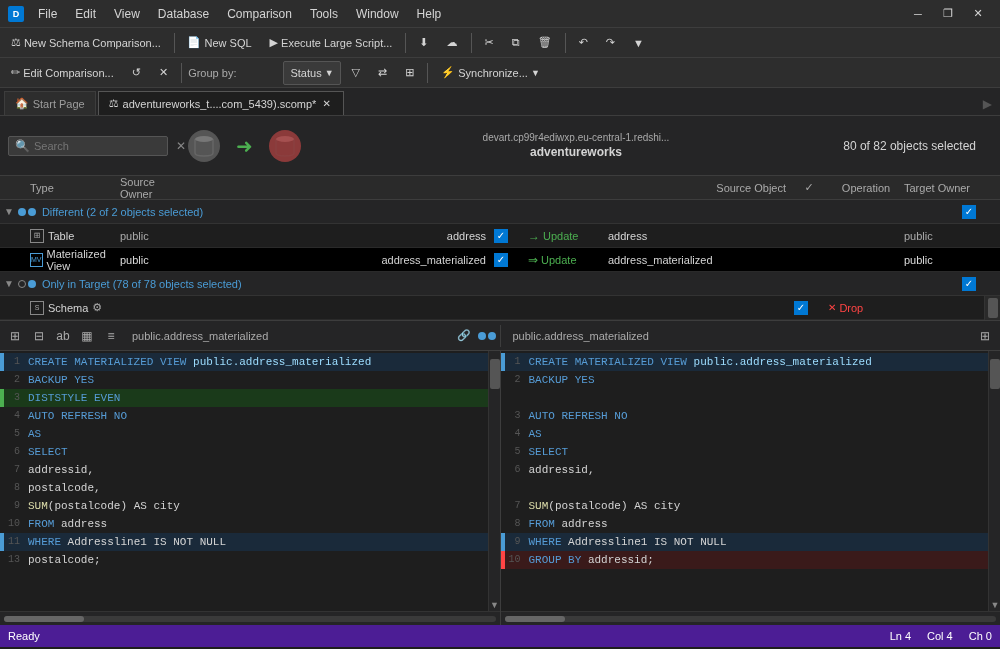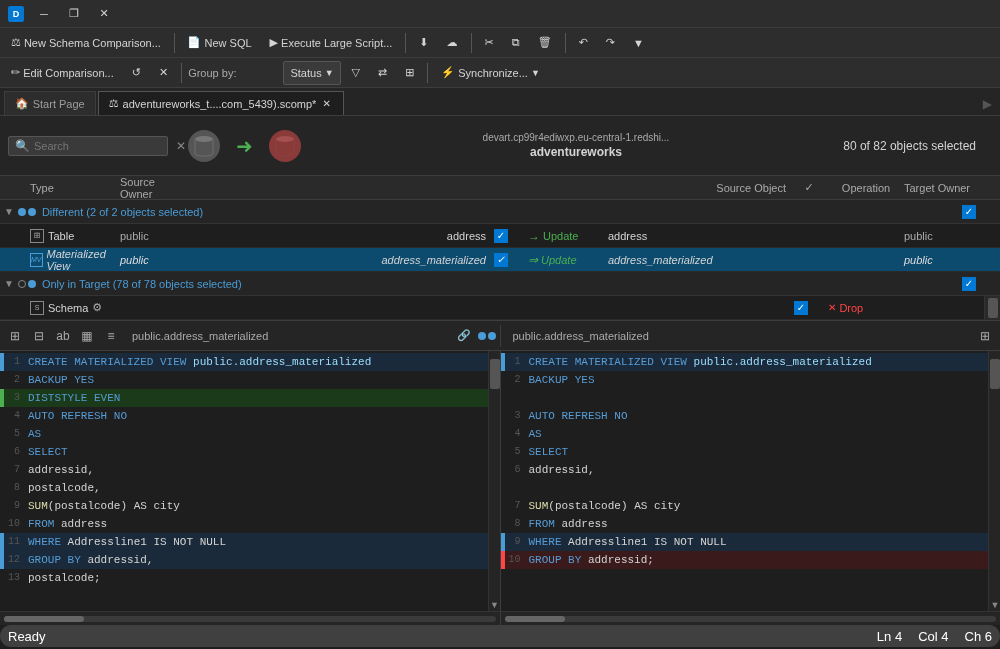--- a/index.html
+++ b/index.html
@@ -354,40 +354,49 @@
     .h-scroll {
       height: 14px;
       background: #252526;
       border-top: 1px solid #333;
       display: flex;
       align-items: center;
     }
 
     
     #status-bar {
-      background: #404040;
+      background: #4c1d95;
       height: 22px;
       display: flex;
       align-items: center;
       padding: 0 8px;
-      font-size: 13px;
+      font-size: 11px;
       color: white;
-      border-radius: 11px;
     }
     #status-bar .status-right {
       margin-left: auto;
       display: flex;
       gap: 16px;
     }
   </style>
 </head>
 <body>
 
 <div id="title-bar">
   <div id="app-icon">D</div>
+  <div id="menu-bar">
+    <span class="menu-item">File</span>
+    <span class="menu-item">Edit</span>
+    <span class="menu-item">View</span>
+    <span class="menu-item">Database</span>
+    <span class="menu-item">Comparison</span>
+    <span class="menu-item">Tools</span>
+    <span class="menu-item">Window</span>
+    <span class="menu-item">Help</span>
+  </div>
   <div id="window-controls">
     <div class="win-btn">─</div>
     <div class="win-btn">❐</div>
     <div class="win-btn close">✕</div>
   </div>
 </div>
 
 <div id="toolbar1">
   <button class="toolbar-btn">
     <span>⚖</span>
@@ -544,21 +553,21 @@
       </div>
       <div style="width:80px;padding-left:4px;display:flex;align-items:center;gap:3px;color:#4caf50;">
         <span style="font-size:12px;">→</span>
         <span>Update</span>
       </div>
       <div style="flex:1;padding-left:4px;">address</div>
       <div style="width:80px;color:#aaa;">public</div>
       <div style="width:16px;"></div>
     </div>
 
-    <div class="data-row selected" style="display:flex; align-items:center; height:24px; border-bottom:1px solid #2a2a2a; font-size:11px; background:#0c4a6e;font-style:italic;">
+    <div class="data-row selected" style="display:flex; align-items:center; height:24px; border-bottom:1px solid #2a2a2a; font-size:11px; background:#000000;">
       <div class="cell-type" style="width:120px;padding-left:30px;display:flex;align-items:center;gap:4px;">
         <span style="display:inline-flex;width:14px;height:14px;border:1px solid #4a9cd6;align-items:center;justify-content:center;font-size:7px;color:#4a9cd6;">MV</span>
         <span>Materialized View</span>
       </div>
       <div style="width:70px;color:#ddd;">public</div>
       <div style="flex:1;text-align:right;padding-right:8px;">address_materialized</div>
       <div style="width:30px;text-align:center;">
         <div class="check-box checked"></div>
       </div>
       <div style="width:80px;padding-left:4px;display:flex;align-items:center;gap:3px;color:#4caf50;">
@@ -701,25 +710,20 @@
             <span style="width:18px;color:#555;font-size:10px;text-align:right;margin-right:6px;flex-shrink:0;padding-right:2px;">10</span>
             <span><span style="color:#569cd6;">FROM</span><span style="color:#d4d4d4;"> address</span></span>
           </div>
 
           <div style="display:flex;align-items:center;min-height:18px;background:#1a2a3a;">
             <span style="width:4px;background:#4a9cd6;height:18px;flex-shrink:0;display:inline-block;"></span>
             <span style="width:18px;color:#555;font-size:10px;text-align:right;margin-right:6px;flex-shrink:0;padding-right:2px;">11</span>
             <span><span style="color:#569cd6;">WHERE</span><span style="color:#d4d4d4;"> Addressline1 IS NOT NULL</span></span>
           </div>
 
-          <div style="display:flex;align-items:center;min-height:18px;background:#1a2a3a;">
-            <span style="width:4px;background:#4a9cd6;height:18px;flex-shrink:0;display:inline-block;"></span>
-            <span style="width:18px;color:#555;font-size:10px;text-align:right;margin-right:6px;flex-shrink:0;padding-right:2px;">12</span>
-            <span><span style="color:#569cd6;">GROUP BY</span><span style="color:#d4d4d4;"> addressid,</span></span>
-          </div>
 
           <div style="display:flex;align-items:center;min-height:18px;">
             <span style="width:4px;height:18px;flex-shrink:0;display:inline-block;"></span>
             <span style="width:18px;color:#555;font-size:10px;text-align:right;margin-right:6px;flex-shrink:0;padding-right:2px;">13</span>
             <span><span style="color:#d4d4d4;">    postalcode;</span></span>
           </div>
         </div>
 
         <div class="h-scroll" style="height:14px;background:#252526;border-top:1px solid #333;display:flex;align-items:center;">
           <div style="flex:1;height:6px;background:#3a3a3a;border-radius:3px;margin:0 4px;">
@@ -822,15 +826,15 @@
       </div>
     </div>
   </div>
 </div>
 
 <div id="status-bar">
   <span>Ready</span>
   <div class="status-right">
     <span>Ln 4</span>
     <span>Col 4</span>
-    <span>Ch 6</span>
+    <span>Ch 0</span>
   </div>
 </div>
 
 </body></html>

